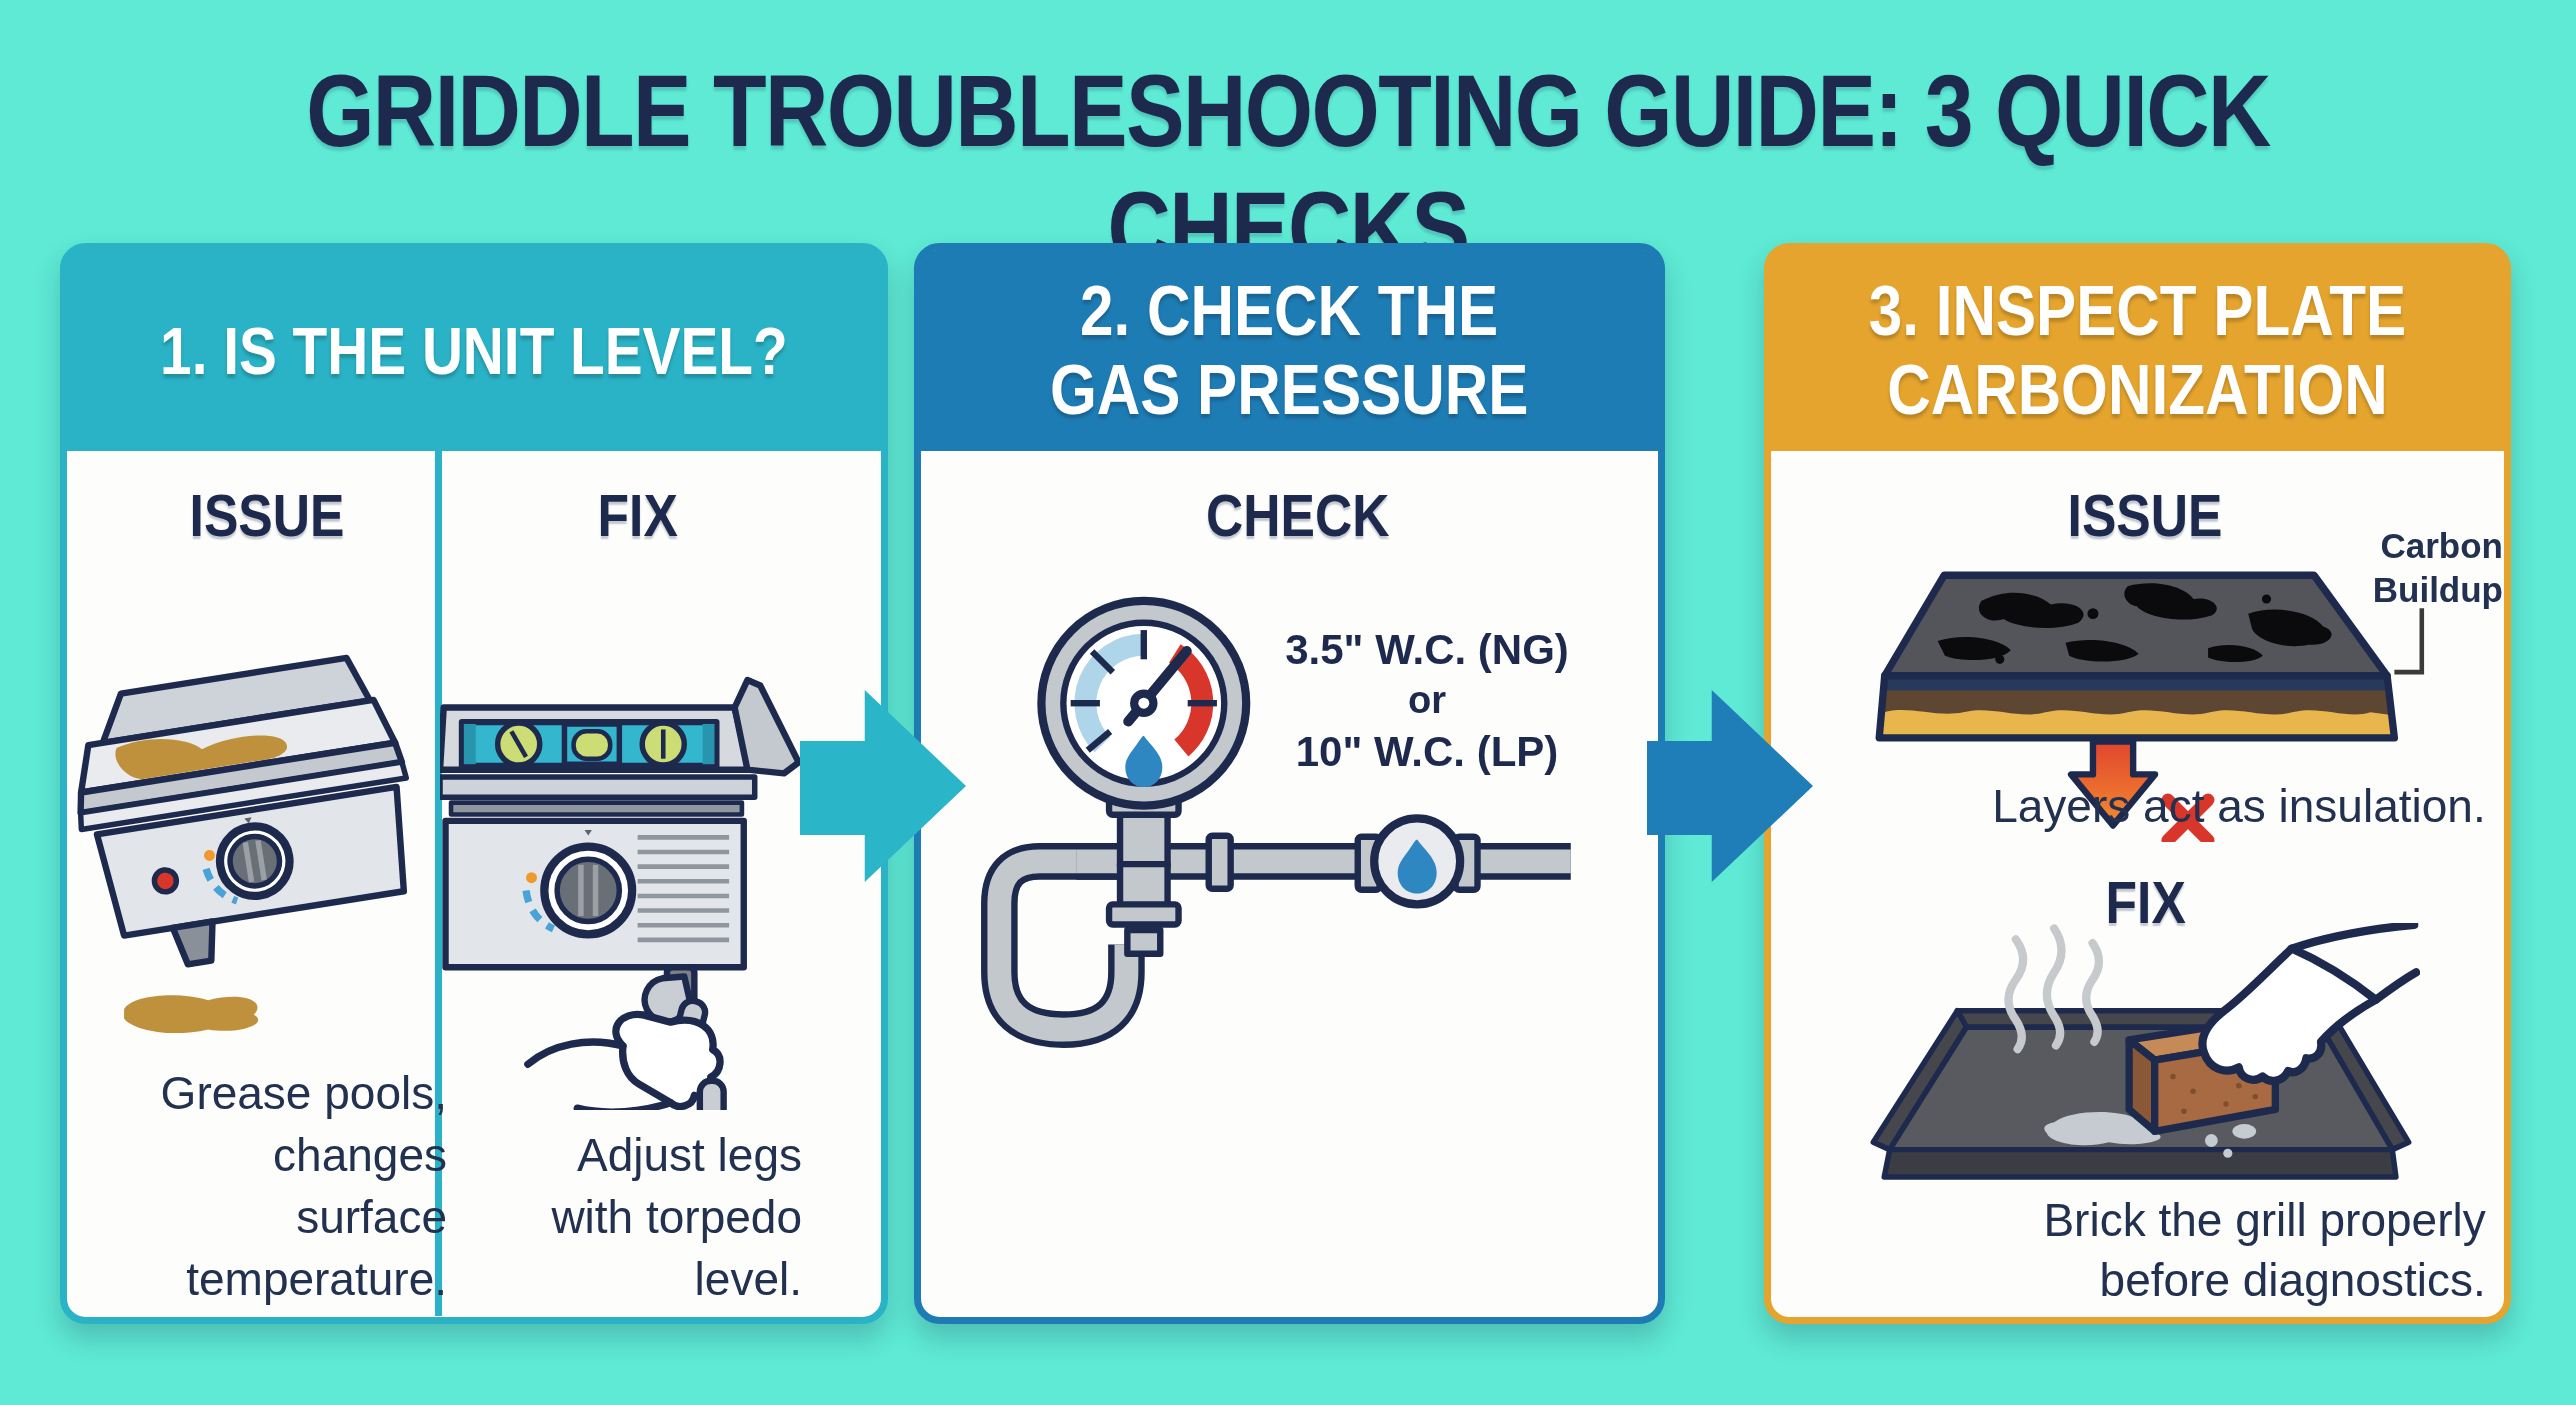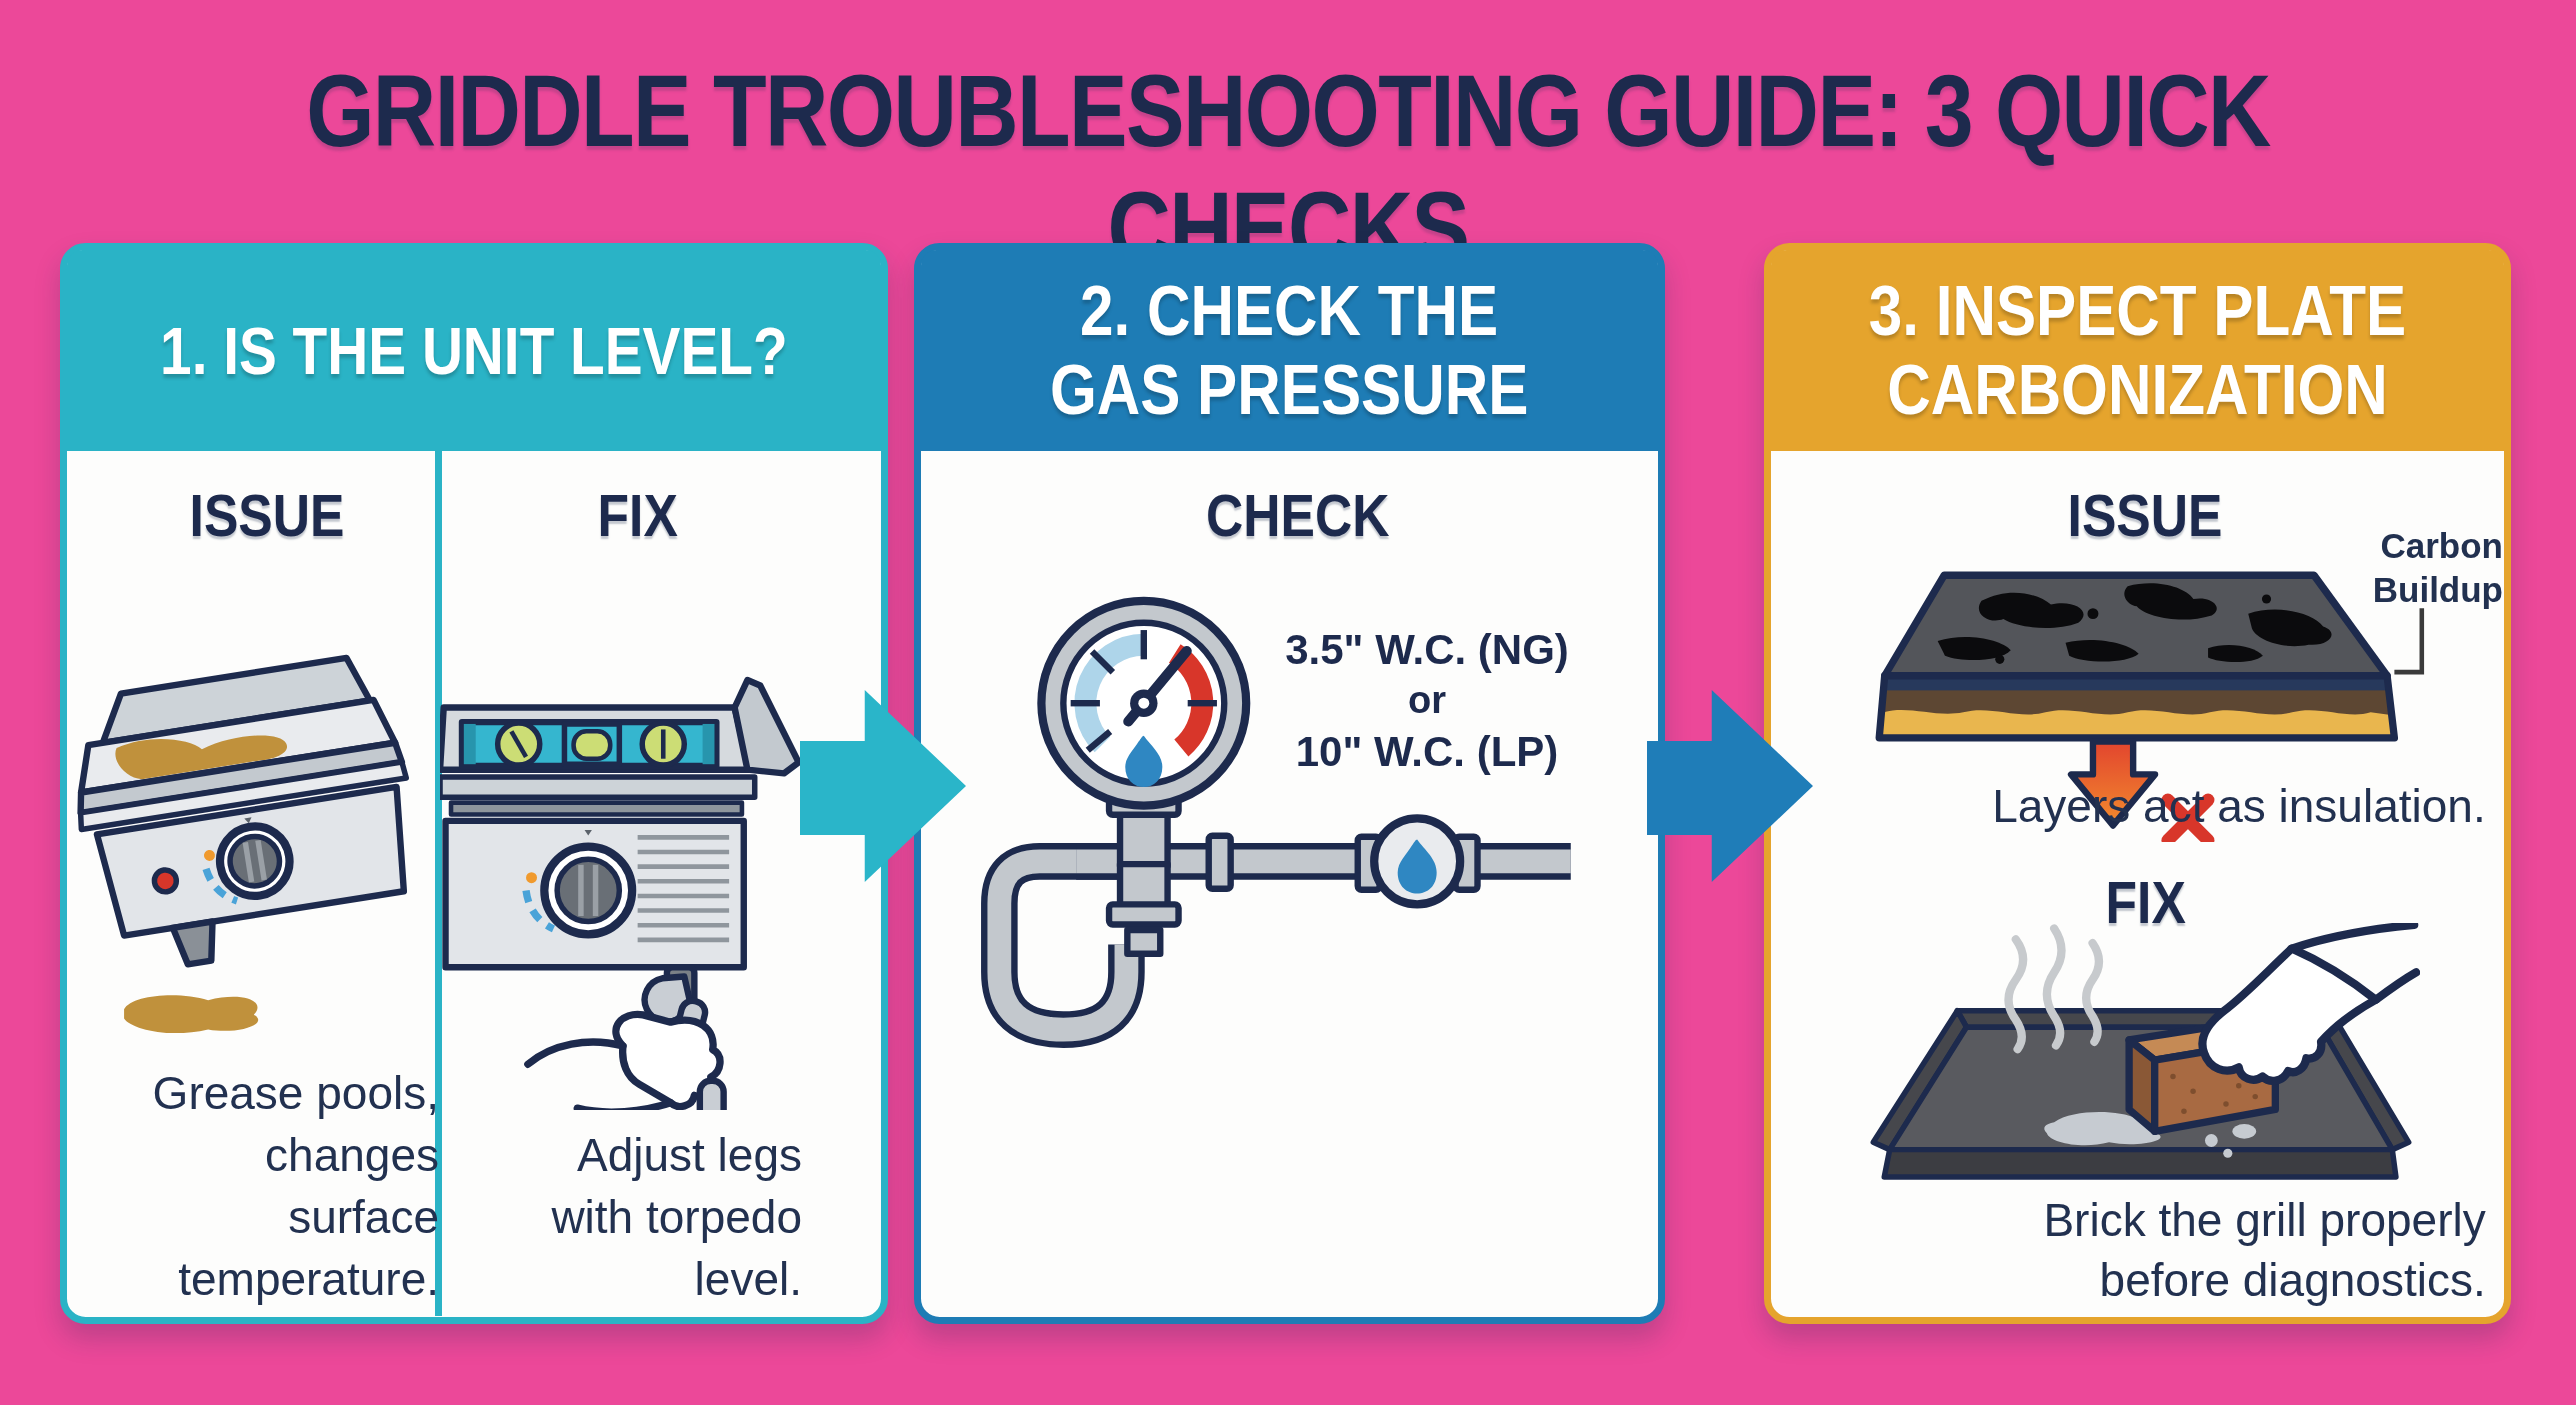--- a/index.html
+++ b/index.html
@@ -1,18 +1,18 @@
 <!DOCTYPE html>
 <html style="font-size:14.6px"><head>
 <meta charset="utf-8">
 <style>
   html,body{margin:0;padding:0;background:#e8e8e6;}
   .canvas{
     position:relative;width:2576px;height:1405px;overflow:hidden;
-    background:#ec4899;
+    background:#5eead4;
     font-family:"Liberation Sans","DejaVu Sans",sans-serif;
     color:#1d2a4d;
   }
   .cond{display:inline-block;transform:scaleX(0.86);transform-origin:center;white-space:pre-line;}
   .page-title{
     position:absolute;top:53px;left:0;right:0;text-align:center;
     font-size:102px;font-weight:800;letter-spacing:-1.8px;color:#1d2a4d;
     text-shadow:0 3.7px 2.7px rgba(29,42,77,0.18);
   }
   .panel{
@@ -136,21 +136,21 @@
       <g stroke="#1d2a4d" stroke-linejoin="round">
         <path d="M243,396 a24,24 0 1 0 20,42 l12,-9 -8,-35 Z" fill="#c9ced4" stroke-width="7"></path>
         <rect x="256" y="420" width="26" height="88" rx="12" fill="#c9ced4" stroke-width="7" transform="rotate(14 269 464)"></rect>
         <path d="M200,470 C182,452 198,432 222,436 L252,444 C282,436 302,452 298,474 C310,480 308,498 296,504 C302,516 290,528 278,524 C276,536 260,540 252,532 L218,512 C204,504 198,488 200,470 Z" fill="#ffffff" stroke-width="8"></path>
         <path d="M200,470 C162,460 122,468 96,490" fill="none" stroke-width="8" stroke-linecap="round"></path>
         <path d="M252,532 C222,542 182,546 150,538" fill="none" stroke-width="8" stroke-linecap="round"></path>
         <rect x="284" y="508" width="26" height="46" rx="12" fill="#c9ced4" stroke-width="7"></rect>
       </g>
     </svg>
 
-    <div class="body-text" style="left:4px;width:368px;top:798px;">Grease pools,
+    <div class="body-text" style="left:12px;width:368px;top:798px;">Grease pools,
 changes
 surface
 temperature.</div>
     <div class="body-text" style="left:375px;width:360px;top:860px;">Adjust legs
 with torpedo
 level.</div>
   </div>
 
   <div class="panel panel-blue">
     <div class="panel-header">

